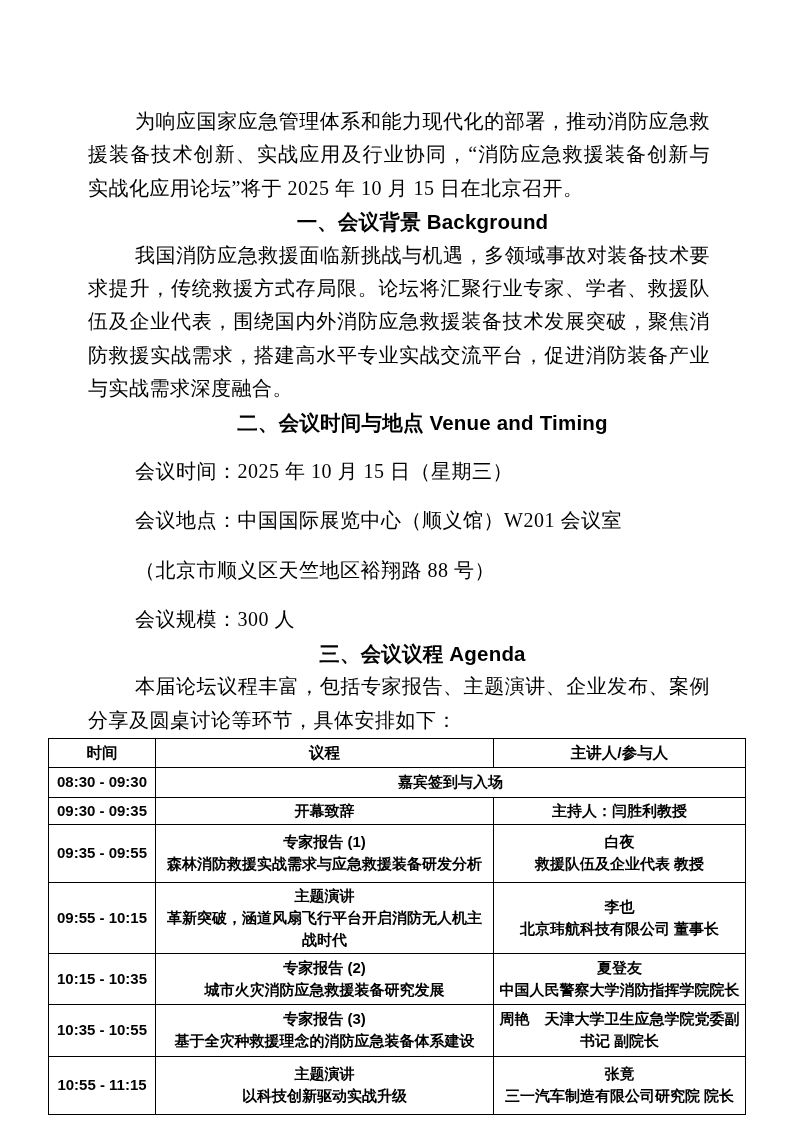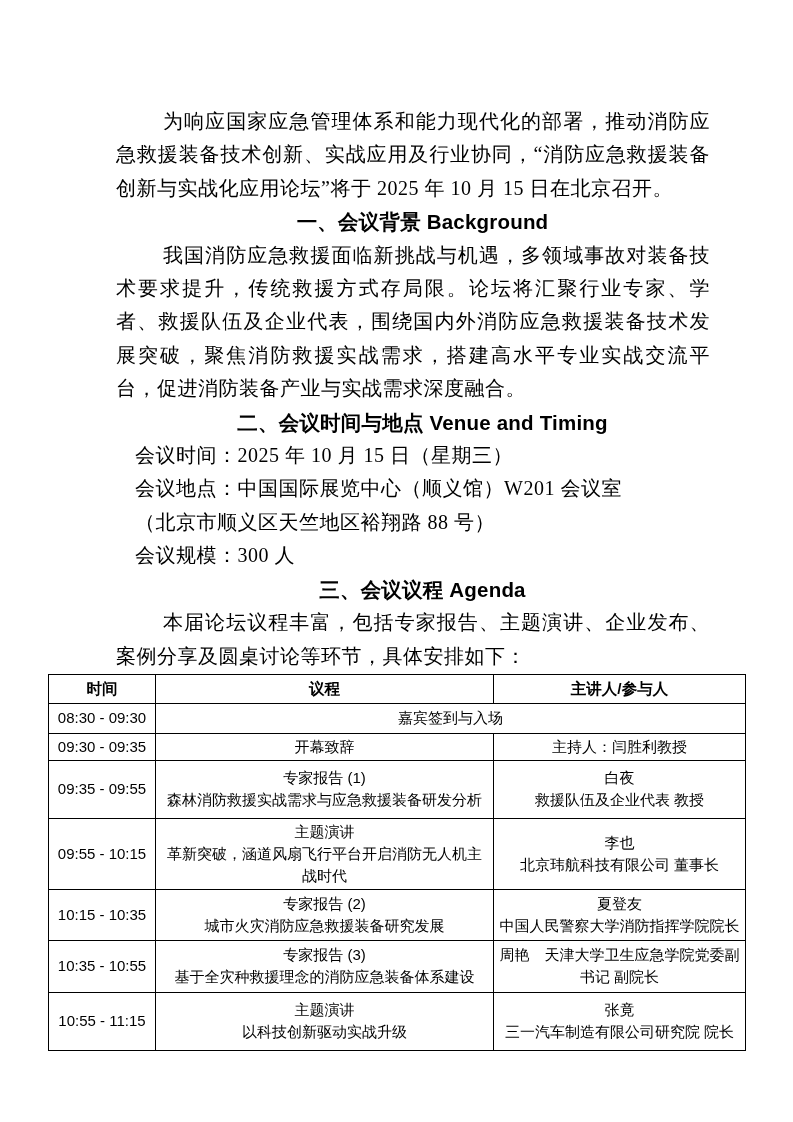--- a/index.html
+++ b/index.html
@@ -15,54 +15,54 @@
     font-family: "Liberation Serif", "DejaVu Serif", serif;
     font-size: 20px;
     line-height: 33.4px;
     overflow: hidden;
   }
   .para {
     text-align: justify;
     text-justify: inter-ideograph;
     text-indent: 47px;
     letter-spacing: 0.5px;
-    margin-left: 28px;
   }
   .heading {
     font-family: "Liberation Sans", "DejaVu Sans", sans-serif;
     font-weight: bold;
     font-size: 20.5px;
     padding-left: 47px;
     letter-spacing: 0.2px;
     text-align: center;
   }
   .info-line {
     padding-left: 47px;
     letter-spacing: 0.5px;
+    margin-top: 16px;
   }
   table.agenda {
     border-collapse: collapse;
     table-layout: fixed;
     width: 697px;
     margin-left: -40px;
     margin-top: 1px;
     font-family: "Liberation Sans", "DejaVu Sans", sans-serif;
     font-size: 15px;
     line-height: 22px;
     letter-spacing: 0;
   }
   table.agenda col.c-time    { width: 107px; }
   table.agenda col.c-agenda  { width: 338px; }
   table.agenda col.c-speaker { width: 252px; }
   table.agenda th, table.agenda td {
     border: 1px solid #000000;
     text-align: center;
     vertical-align: middle;
     padding: 2px 4px;
-    font-weight: normal;
+    font-weight: bold;
   }
   table.agenda th { font-weight: bold; font-size: 15.5px; }
   tr.rh-h  { height: 29px; }
   tr.rh0 { height: 30px; }
   tr.rh1 { height: 27px; }
   tr.rh2 { height: 58px; }
   tr.rh3 { height: 70px; }
   tr.rh4 { height: 51px; }
   tr.rh5 { height: 52px; }
   tr.rh6 { height: 58px; }

